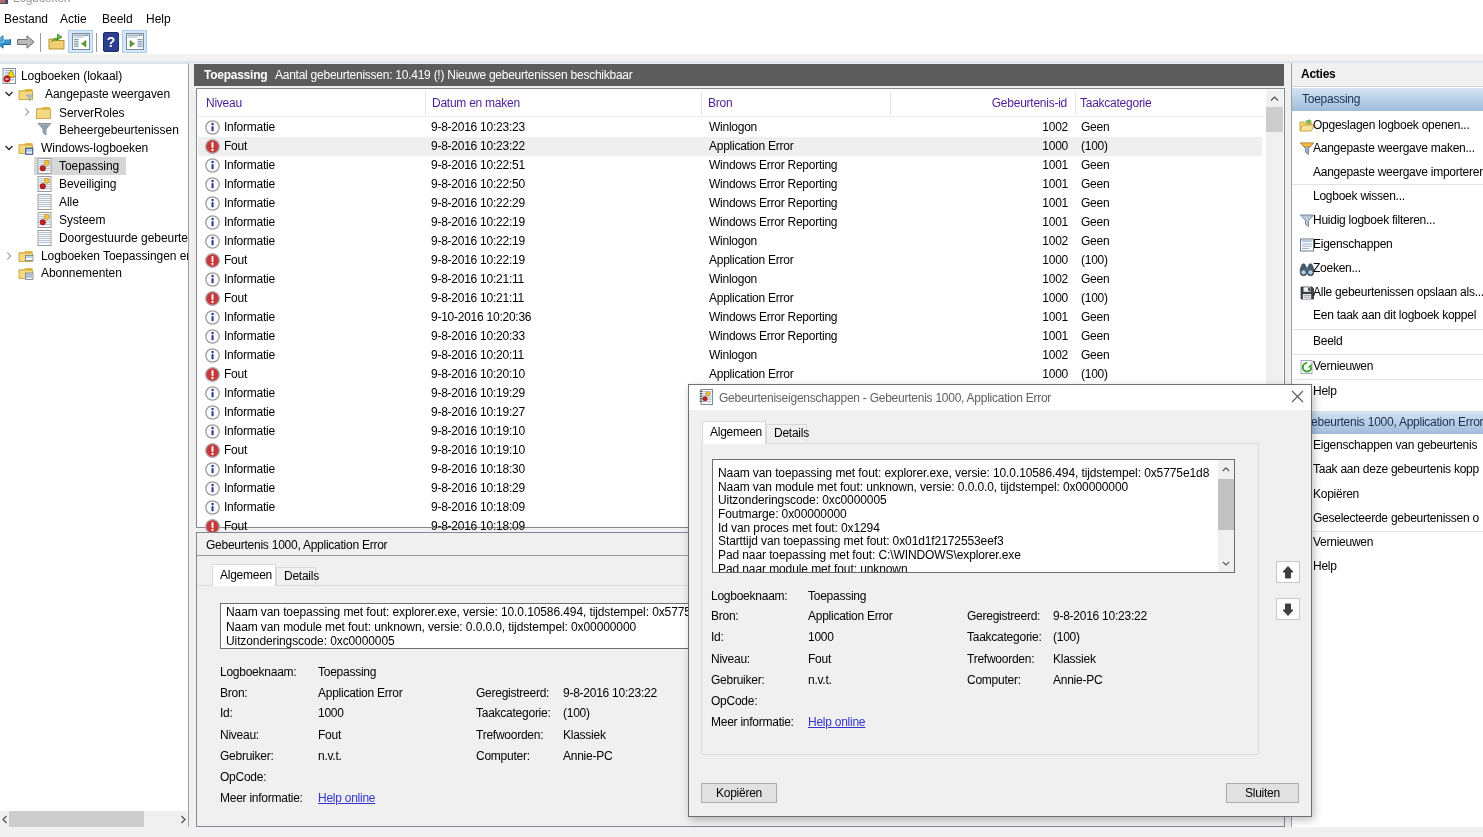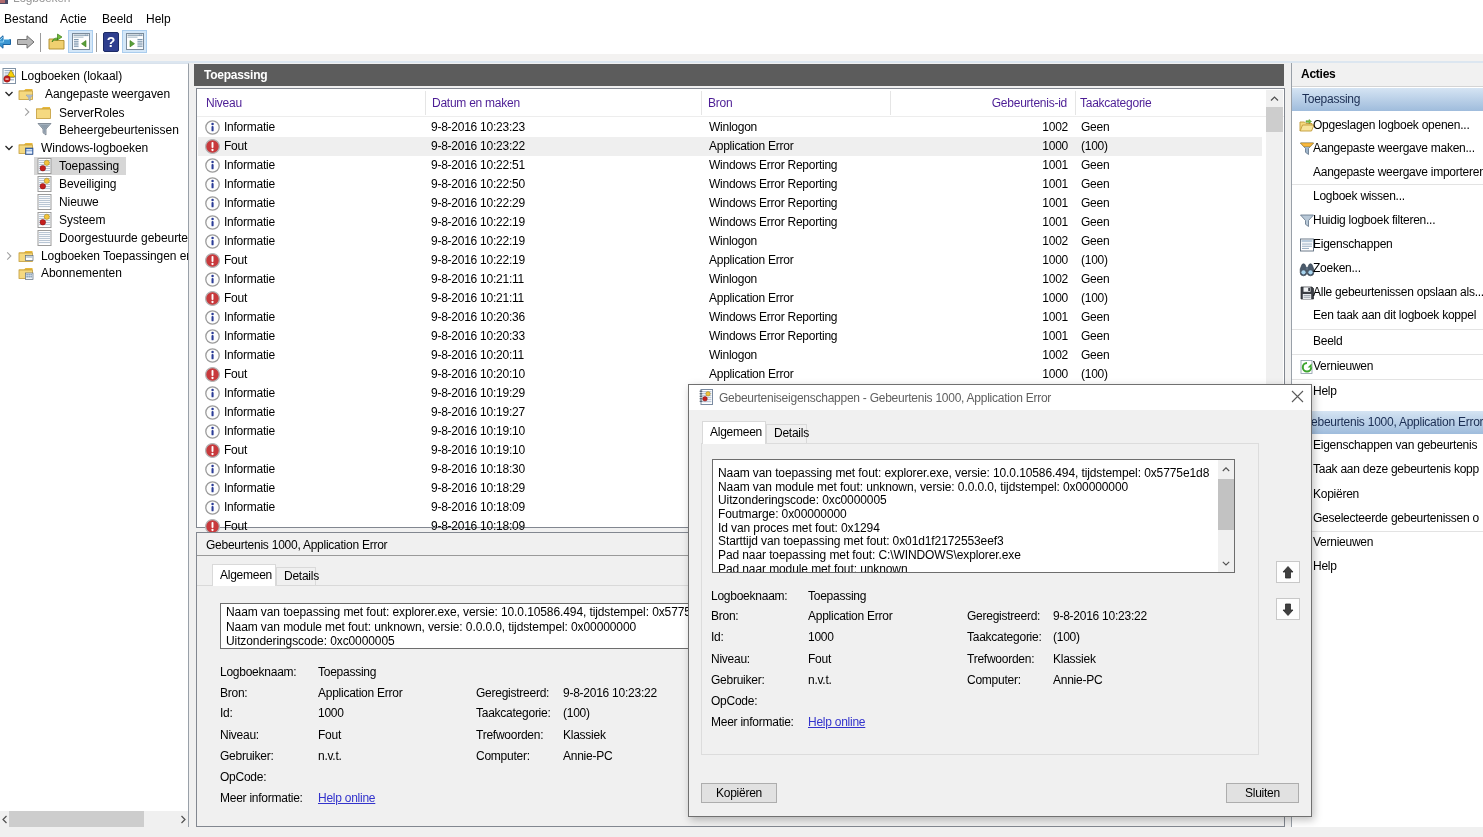--- a/index.html
+++ b/index.html
@@ -212,21 +212,21 @@
           <rect x="1" y="0.5" width="13" height="15" fill="#fff" stroke="#9b9b9b"></rect>
           <g fill="#b9c6d4">
             <rect x="1.8" y="2" width="11.4" height="1.1"></rect>
             <rect x="1.8" y="4" width="11.4" height="1.1"></rect>
             <rect x="1.8" y="6" width="11.4" height="1.1"></rect>
             <rect x="1.8" y="8" width="11.4" height="1.1"></rect>
             <rect x="1.8" y="10" width="11.4" height="1.1"></rect>
             <rect x="1.8" y="12" width="11.4" height="1.1"></rect>
           </g>
         </svg>
-      <span style="position:absolute;left:59px;">Nieuwe</span>
+      <span style="position:absolute;left:59px;">Alle</span>
     </div>
     <div class="trow" style="left:0;top:147px;">
       <svg class="abs" style="left:37px;top:1px;" width="15" height="16" viewBox="0 0 15 16">
           <rect x="1" y="0.5" width="13" height="15" fill="#fff" stroke="#9b9b9b"></rect>
           <g fill="#b9c6d4">
             <rect x="1.8" y="2" width="11.4" height="1.1"></rect>
             <rect x="1.8" y="4" width="11.4" height="1.1"></rect>
             <rect x="1.8" y="6" width="11.4" height="1.1"></rect>
             <rect x="1.8" y="8" width="11.4" height="1.1"></rect>
             <rect x="1.8" y="10" width="11.4" height="1.1"></rect>
@@ -286,20 +286,21 @@
         </svg>
       <div class="abs" style="left:9px;top:0;width:135px;height:16px;background:#cdcdcd;"></div>
       <svg class="abs" style="left:179px;top:4px;" width="8" height="9" viewBox="0 0 8 9">
           <path d="M2.5 1 L6 4.5 L2.5 8" fill="none" stroke="#505050" stroke-width="1.2"></path>
         </svg>
     </div>
   </div>
 
   <div id="midhdr">
     <span style="position:absolute;left:10px;font-weight:bold;letter-spacing:-0.25px;">Toepassing</span>
+    <span style="position:absolute;left:81px;letter-spacing:-0.25px;">Aantal gebeurtenissen: 10.419 (!) Nieuwe gebeurtenissen beschikbaar</span>
   </div>
 
   <div id="elist">
     <div class="abs" style="left:0;top:27px;width:1087px;height:1px;background:#ededed;"></div>
     <div class="lhead" style="left:9px;">Niveau</div>
     <div class="lhead" style="left:235px;">Datum en maken</div>
     <div class="lhead" style="left:511px;">Bron</div>
     <div class="lhead" style="left:770px;width:100px;text-align:right;">Gebeurtenis-id</div>
     <div class="lhead" style="left:883px;">Taakcategorie</div>
     <div class="colsep" style="left:228px;"></div>
@@ -426,21 +427,21 @@
         <span class="c" style="left:770px;width:100px;text-align:right;">1000</span>
         <span class="c" style="left:883px;">(100)</span>
       </div>
     <div class="erow" style="top:219px;">
         <svg class="abs" style="left:7px;top:1.5px;" width="15" height="15" viewBox="0 0 15 15">
           <circle cx="7.5" cy="7.5" r="6.7" fill="#fdfdfd" stroke="#9b9b9b" stroke-width="1.3"></circle>
           <rect x="6.5" y="6" width="2.1" height="5.3" rx="0.9" fill="#2b3c97"></rect>
           <circle cx="7.55" cy="3.9" r="1.25" fill="#2b3c97"></circle>
         </svg>
         <span class="c" style="left:26px;">Informatie</span>
-        <span class="c" style="left:233px;">9-8-2016 10:20:36</span>
+        <span class="c" style="left:233px;">9-10-2016 10:20:36</span>
         <span class="c" style="left:511px;">Windows Error Reporting</span>
         <span class="c" style="left:770px;width:100px;text-align:right;">1001</span>
         <span class="c" style="left:883px;">Geen</span>
       </div>
     <div class="erow" style="top:238px;">
         <svg class="abs" style="left:7px;top:1.5px;" width="15" height="15" viewBox="0 0 15 15">
           <circle cx="7.5" cy="7.5" r="6.7" fill="#fdfdfd" stroke="#9b9b9b" stroke-width="1.3"></circle>
           <rect x="6.5" y="6" width="2.1" height="5.3" rx="0.9" fill="#2b3c97"></rect>
           <circle cx="7.55" cy="3.9" r="1.25" fill="#2b3c97"></circle>
         </svg>

